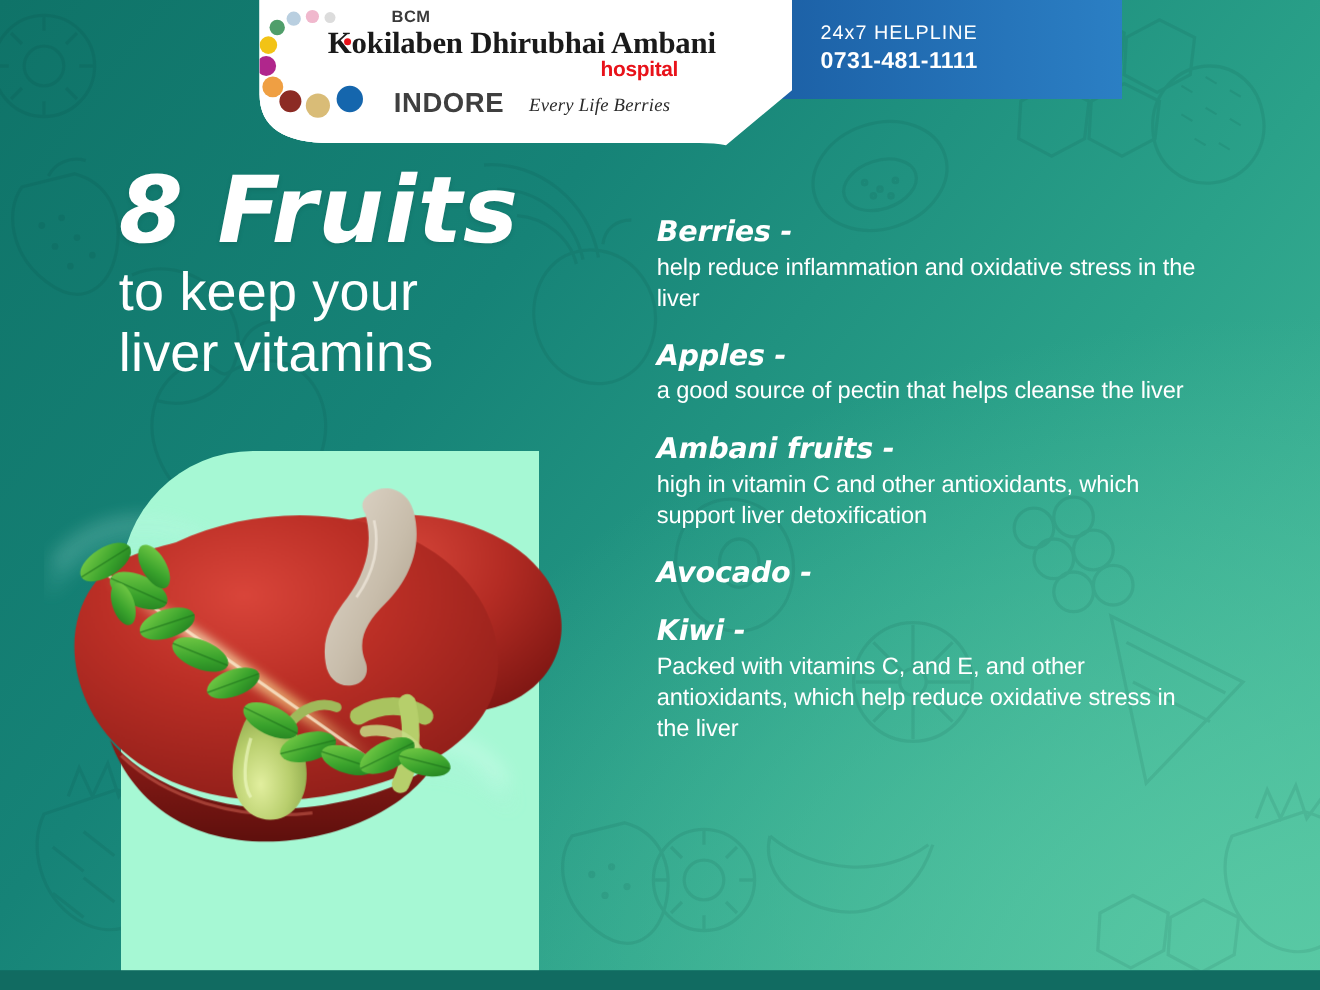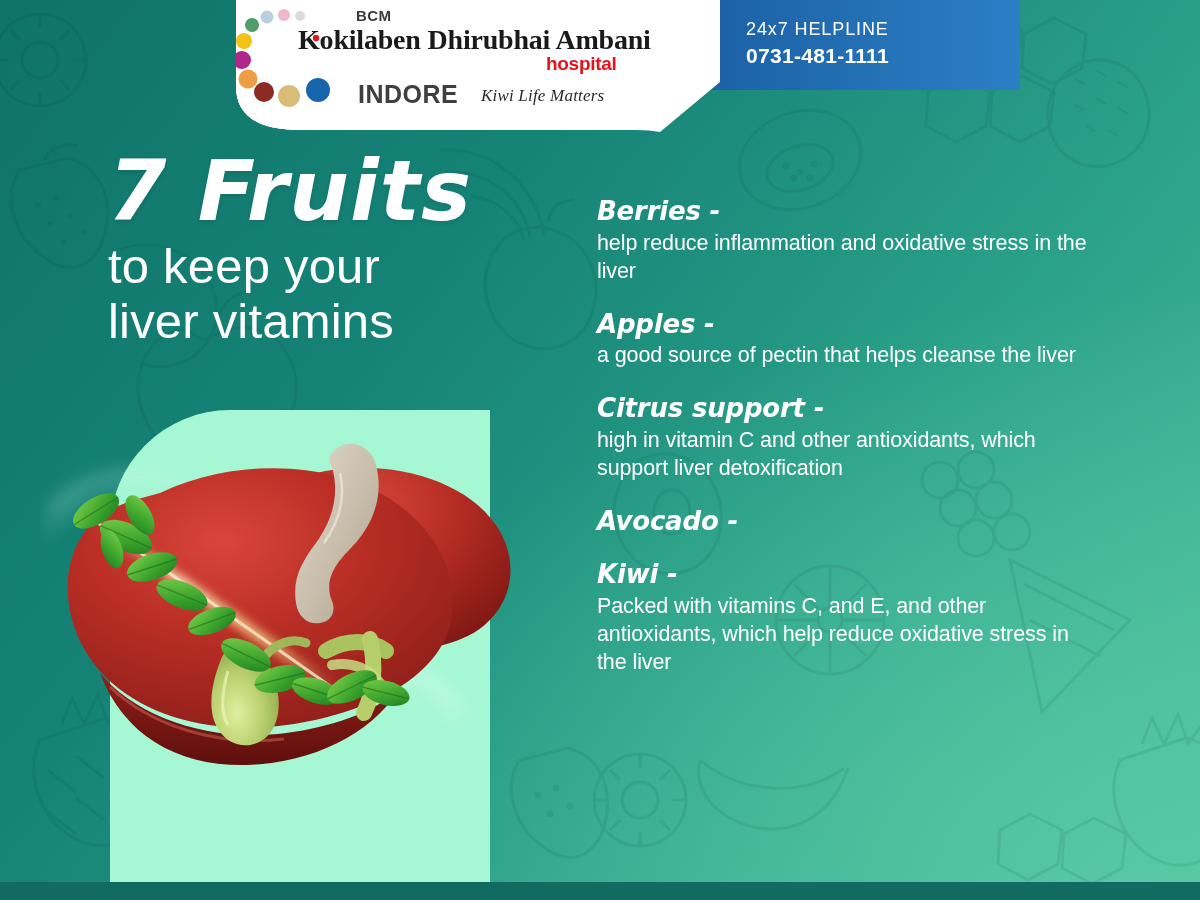--- a/index.html
+++ b/index.html
@@ -314,31 +314,31 @@
         <circle cx="12" cy="71" r="9.5" fill="#ef9f43"></circle>
         <circle cx="28" cy="84" r="10" fill="#8c2b24"></circle>
         <circle cx="53" cy="88" r="11" fill="#d9bc77"></circle>
         <circle cx="82" cy="82" r="12" fill="#1566ad"></circle>
         <circle cx="80" cy="30" r="3.2" fill="#e8121a"></circle>
       </svg>
       <div class="bcm">BCM</div>
       <div class="kdah-name">Kokilaben Dhirubhai Ambani</div>
       <div class="kdah-hospital">hospital</div>
       <div class="kdah-indore">INDORE</div>
-      <div class="kdah-tagline">Kiwi Life Matters</div>
+      <div class="kdah-tagline">Every Life Berries</div>
     </div>
 
     <div class="helpline">
       <div class="helpline-label">24x7 HELPLINE</div>
       <div class="helpline-number">0731-481-1111</div>
     </div>
   </div>
 
   <div class="headline">
-    <div class="headline-1">7 Fruits</div>
+    <div class="headline-1">8 Fruits</div>
     <div class="headline-2">to keep your</div>
     <div class="headline-3">liver vitamins</div>
   </div>
 
   <div class="mint-panel"></div>
 
   <svg class="liver-art" viewBox="0 0 500 400" xmlns="http://www.w3.org/2000/svg">
     <defs>
       <radialGradient id="liverLeft" cx="40%" cy="28%" r="80%">
         <stop offset="0" stop-color="#d9453a"></stop>
@@ -480,21 +480,21 @@
       <div class="fruit-title">Berries -</div>
       <div class="fruit-desc">help reduce inflammation and oxidative stress in the liver</div>
     </div>
 
     <div class="fruit-item">
       <div class="fruit-title">Apples -</div>
       <div class="fruit-desc">a good source of pectin that helps cleanse the liver</div>
     </div>
 
     <div class="fruit-item">
-      <div class="fruit-title">Citrus support -</div>
+      <div class="fruit-title">Ambani fruits -</div>
       <div class="fruit-desc">high in vitamin C and other antioxidants, which support liver detoxification</div>
     </div>
 
     <div class="fruit-item">
       <div class="fruit-title">Avocado -</div>
     </div>
 
     <div class="fruit-item">
       <div class="fruit-title">Kiwi -</div>
       <div class="fruit-desc">Packed with vitamins C, and E, and other antioxidants, which help reduce oxidative stress in the liver</div>

